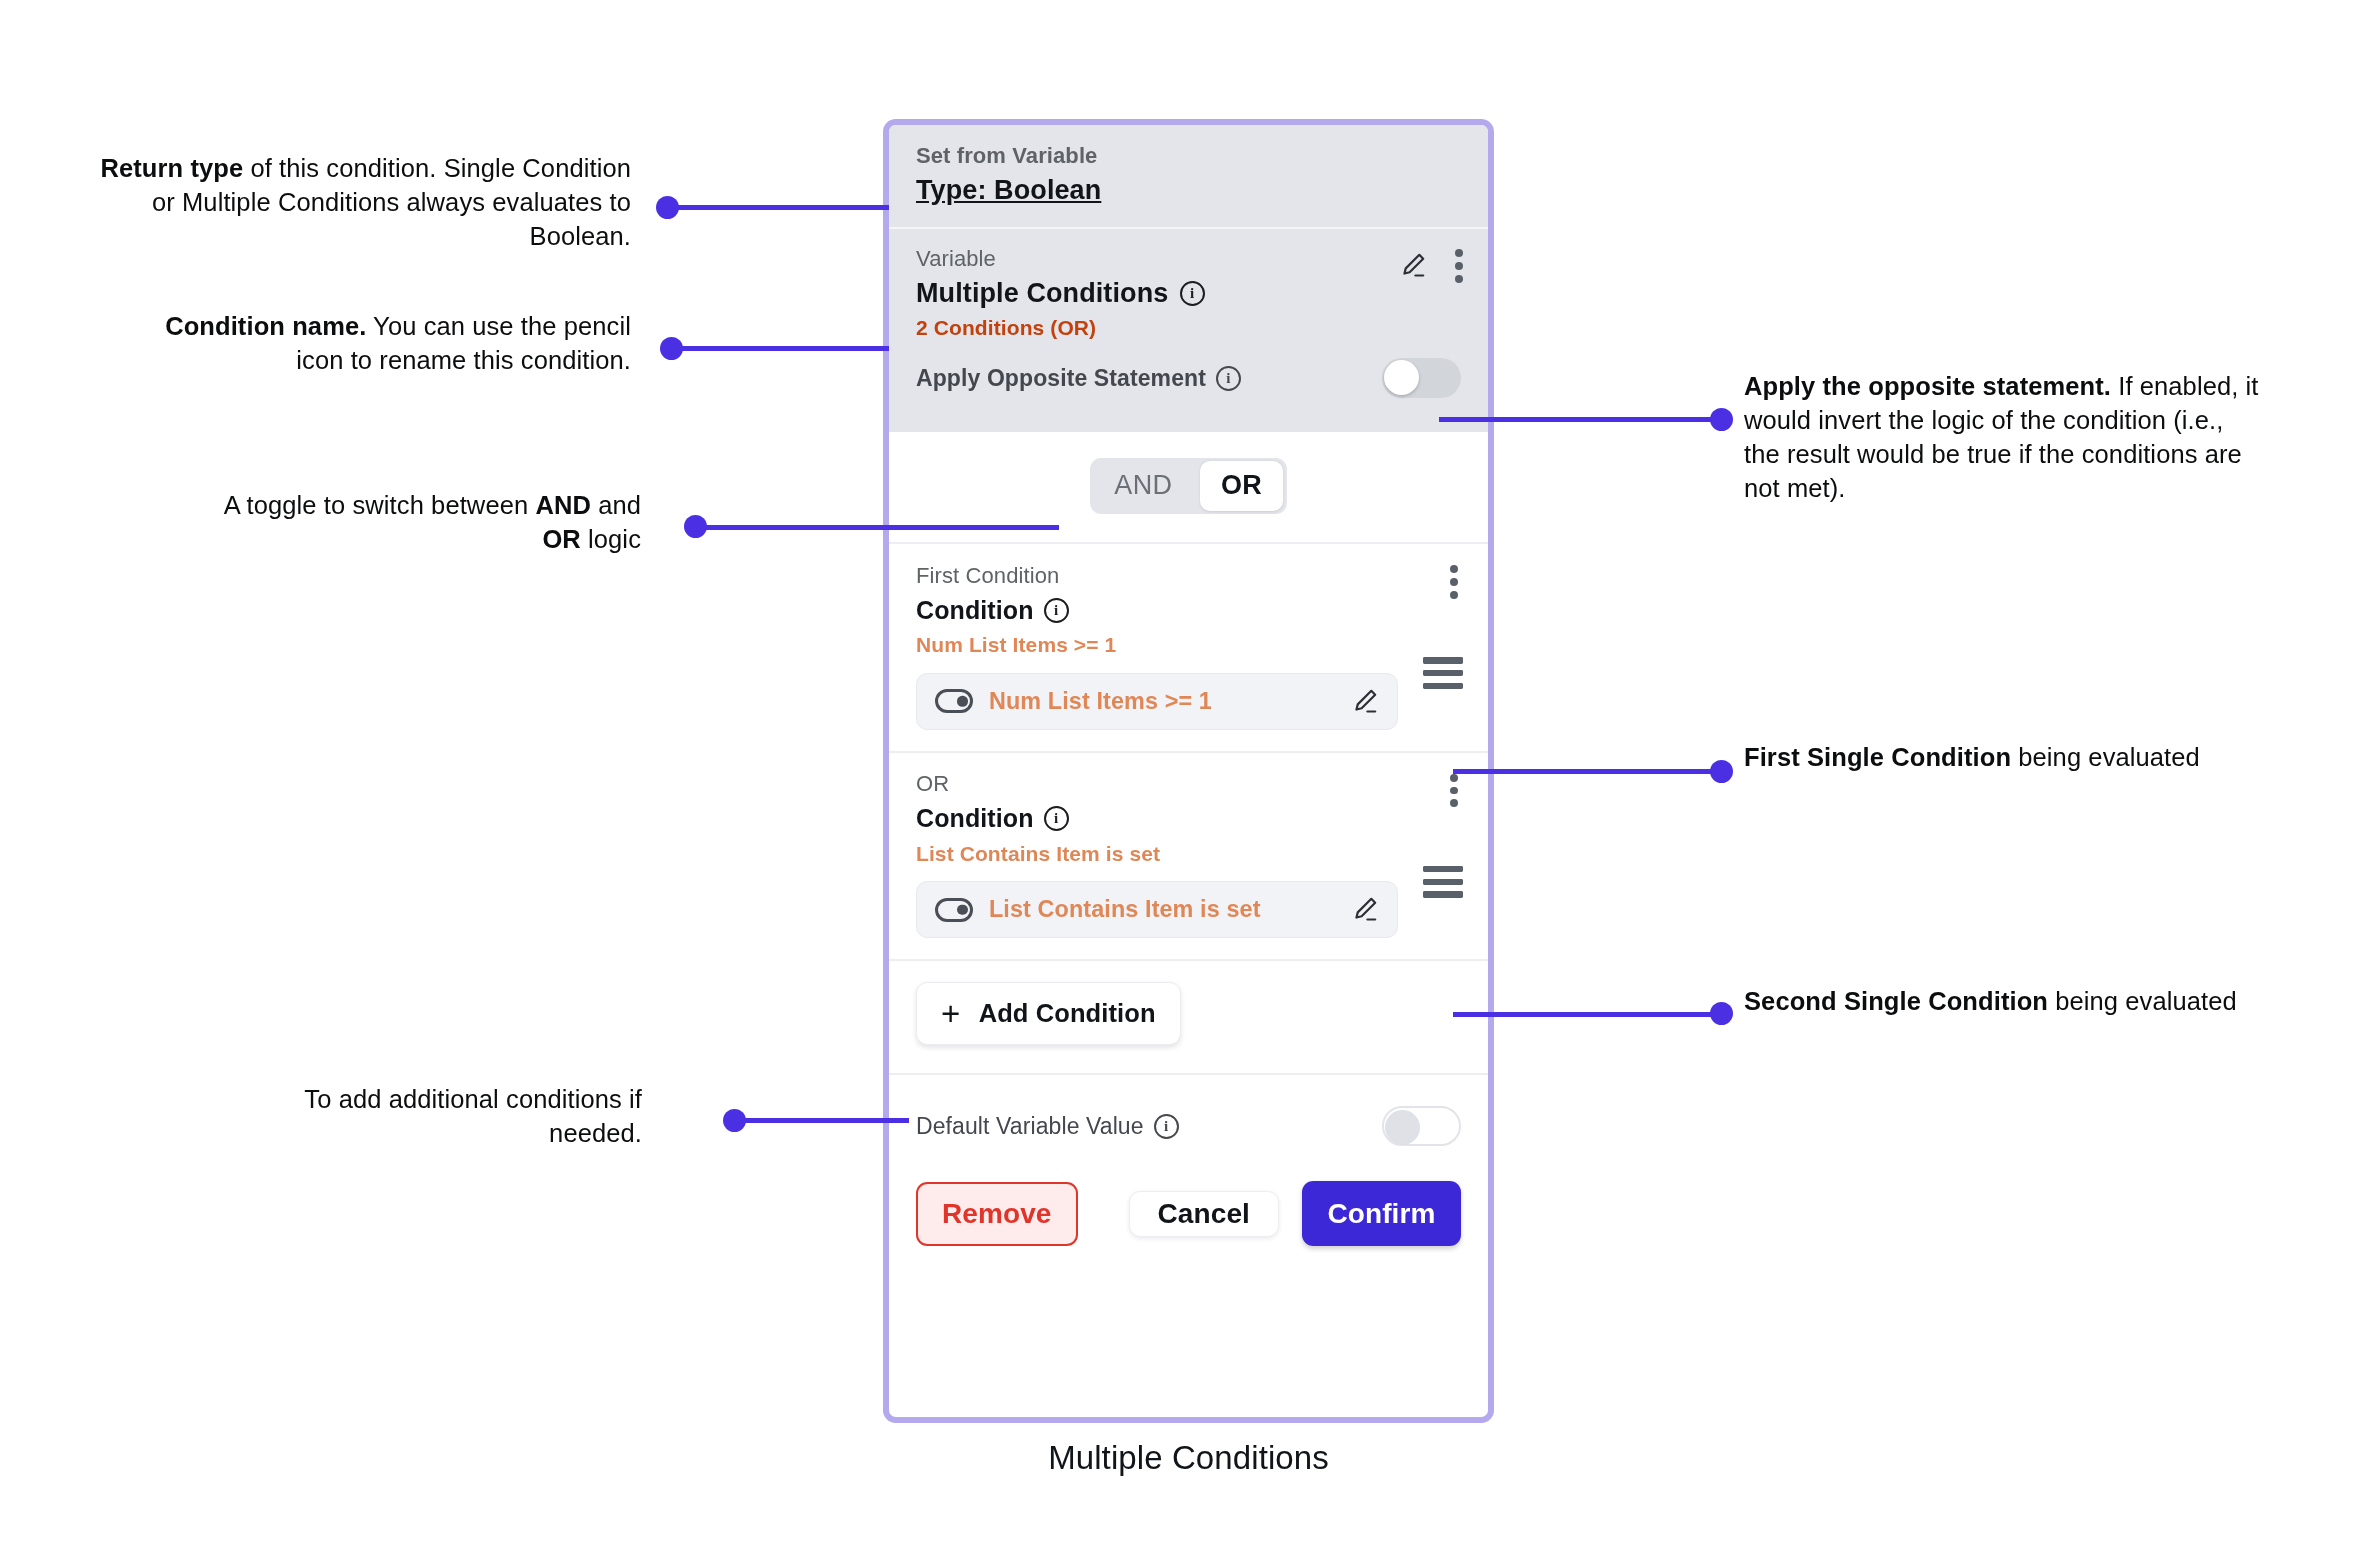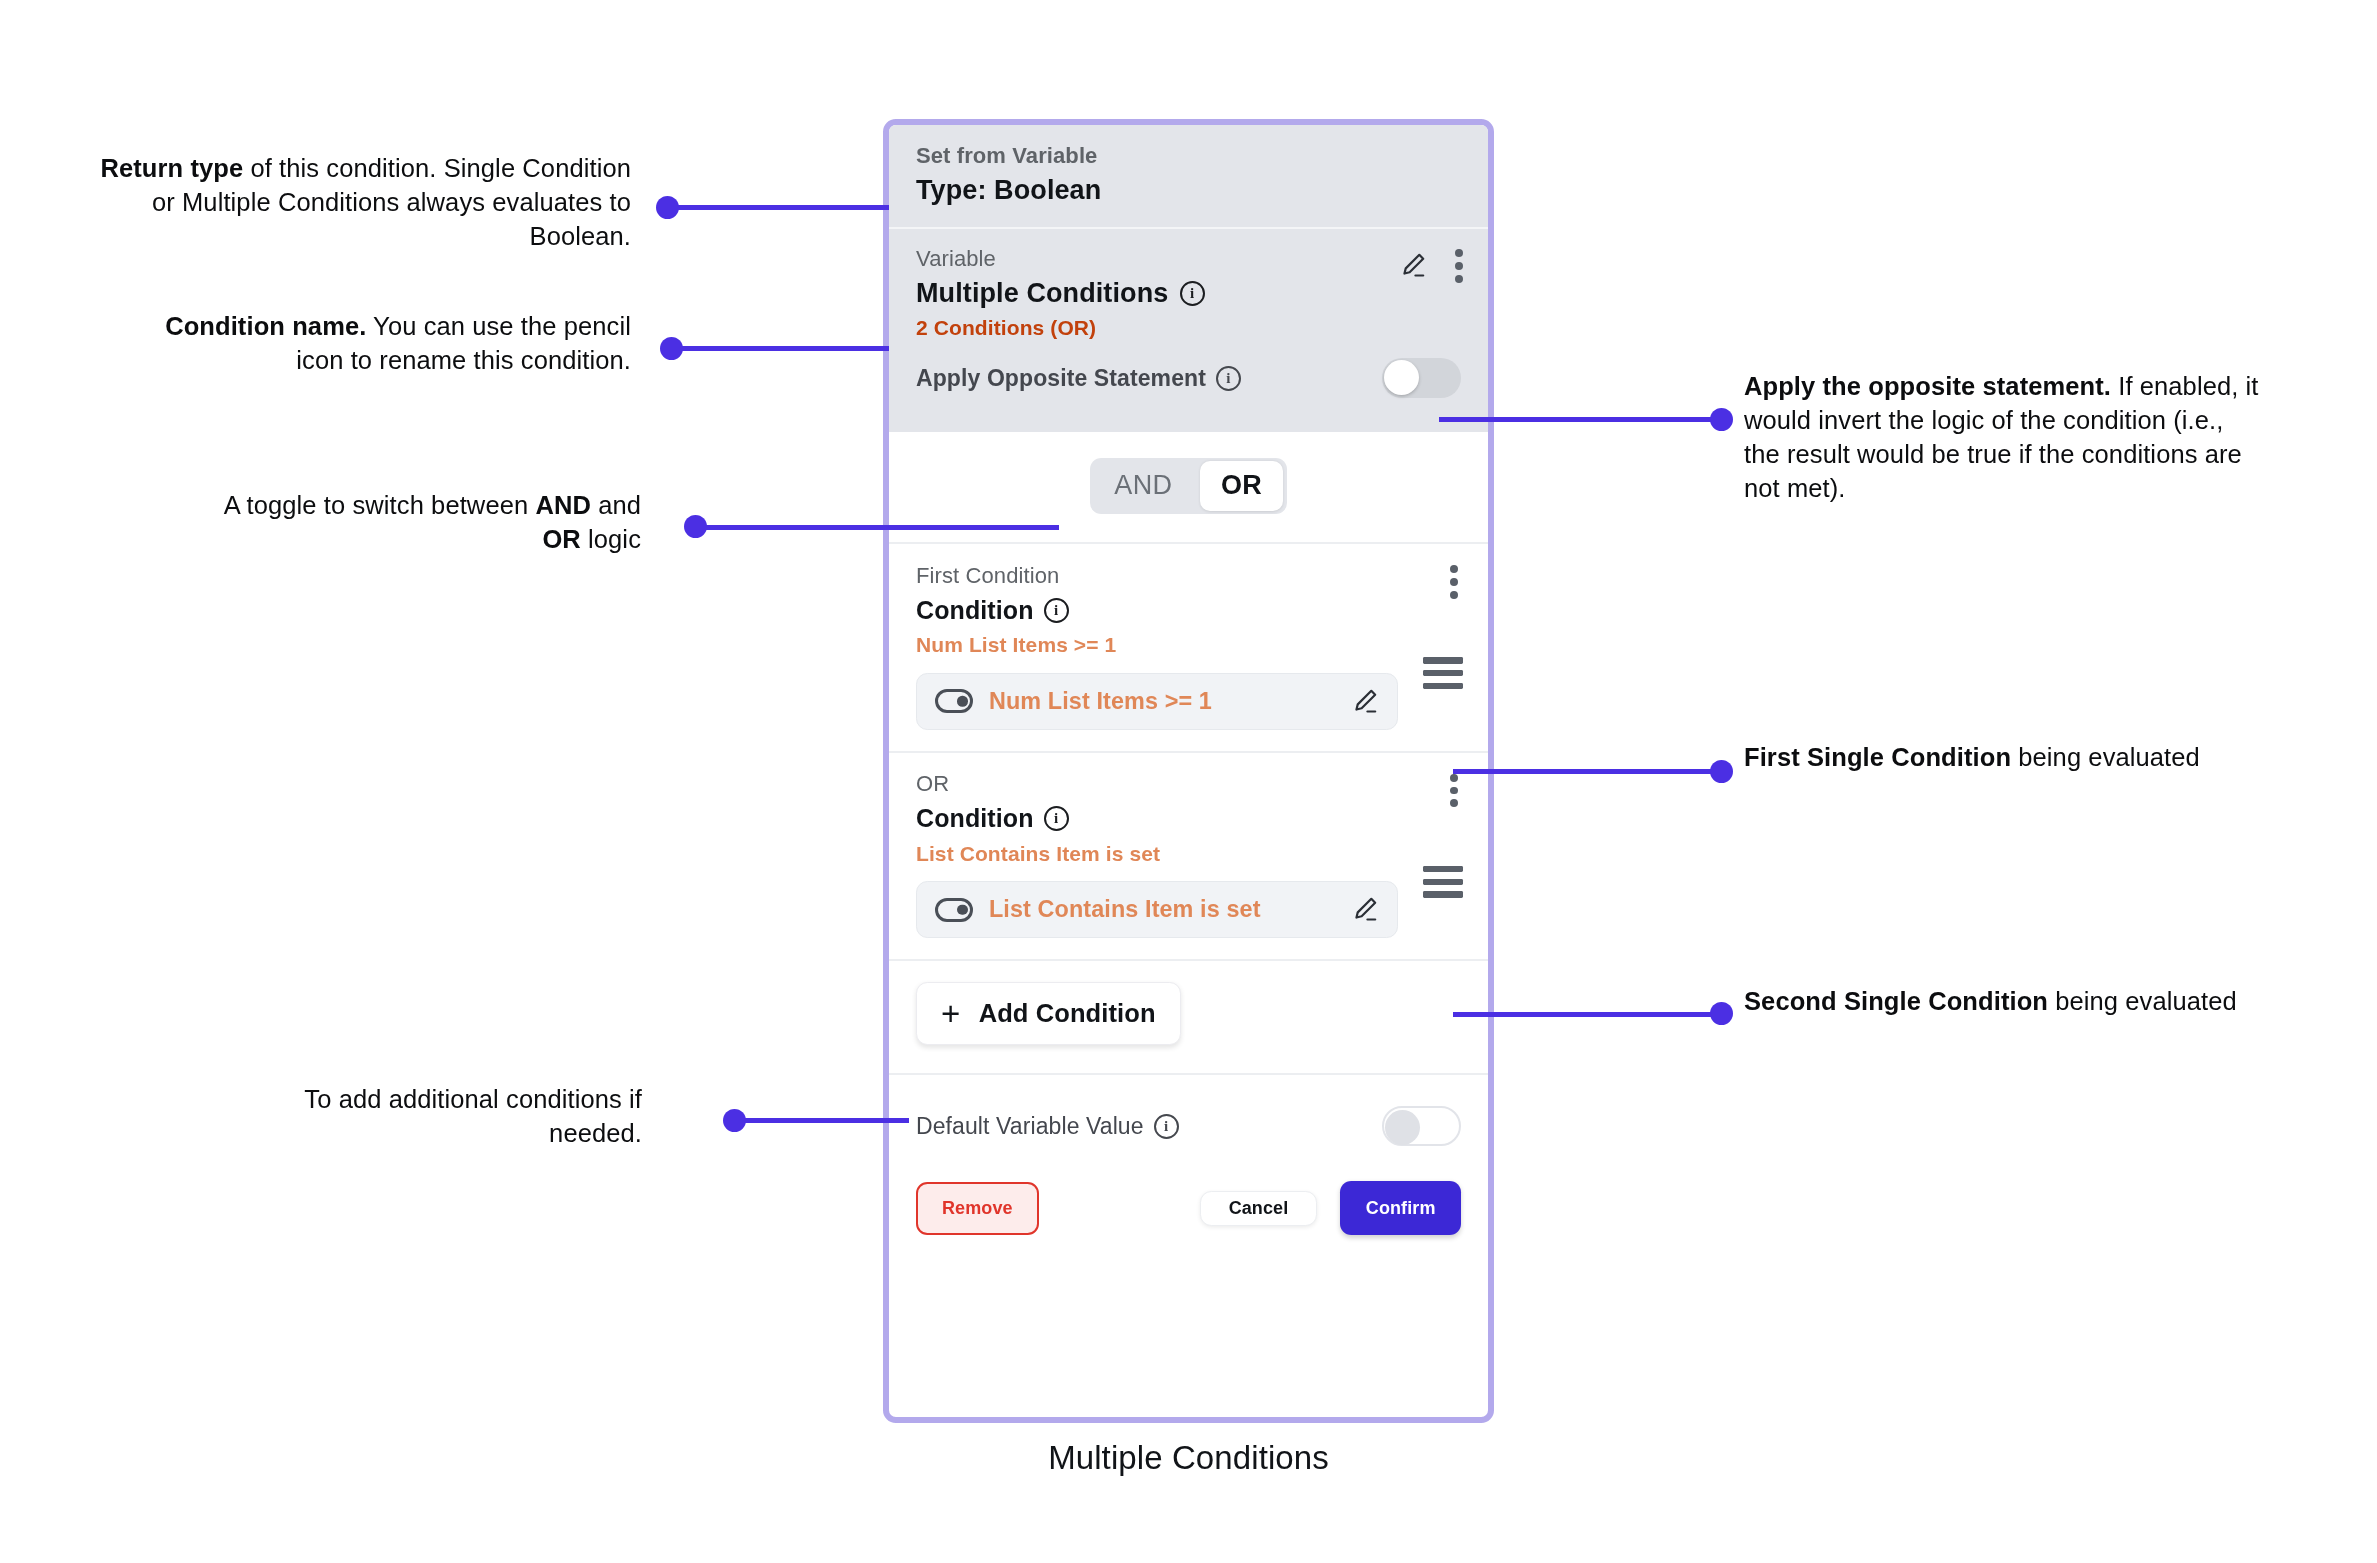--- a/index.html
+++ b/index.html
@@ -12,21 +12,21 @@
   .stage{position:absolute;inset:0;}
 
   
   .card{
     position:absolute;left:883px;top:119px;width:611px;height:1304px;
     border:6.4px solid #b3a9ec;border-radius:12.8px;background:#ffffff;
     box-sizing:border-box;overflow:hidden;
   }
   .sec-head{background:#e3e5ea;padding:18.4px 27px 21px 27px;}
   .sec-head .lbl{font-size:22px;color:#5f6368;font-weight:700;letter-spacing:0.1px;}
-  .sec-head .val{font-size:27px;color:#111418;font-weight:700;margin-top:5.7px;letter-spacing:0.1px;}
+  .sec-head .val{font-size:27px;color:#111418;font-weight:700;margin-top:5.7px;letter-spacing:0.1px;text-decoration:underline;}
 
   .hairline{height:2.1px;background:#f4f5f7;}
 
   .sec-var{background:#e3e5ea;padding:17px 27px 34px 27px;position:relative;}
   .sec-var .lbl{font-size:22px;color:#5f6368;font-weight:400;letter-spacing:0.1px;}
   .row-title{display:flex;align-items:center;gap:11.3px;margin-top:5.7px;}
   .row-title .t{font-size:27px;font-weight:700;color:#111418;letter-spacing:0.1px;}
   .cond-count{font-size:21px;color:#c2410c;font-weight:700;margin-top:7px;letter-spacing:0.1px;}
   .opp-row{display:flex;align-items:center;margin-top:18.4px;}
   .opp-row .t{font-size:23px;color:#44474e;font-weight:700;letter-spacing:0.1px;}
@@ -87,21 +87,21 @@
           border-radius:11.3px;padding:14px 24px;box-shadow:0 2.1px 5.7px rgba(0,0,0,.10);}
   .addbtn .plus{font-size:33px;line-height:1;color:#111418;font-weight:300;}
   .addbtn .lab{font-size:25.5px;font-weight:700;color:#111418;letter-spacing:0.1px;}
 
   .sec-def{background:#fff;padding:31px 27px 0 27px;display:flex;align-items:center;}
   .sec-def .t{font-size:23px;color:#44474e;font-weight:400;letter-spacing:0.1px;}
   .sec-def .info{margin-left:10px;}
   .sec-def .tgl{margin-left:auto;}
 
   .footer{background:#fff;padding:35px 27px 28px 27px;display:flex;align-items:center;}
-  .btn{border-radius:11.3px;font-size:18px;font-weight:700;letter-spacing:0.1px;box-sizing:border-box;}
+  .btn{border-radius:11.3px;font-size:28px;font-weight:700;letter-spacing:0.1px;box-sizing:border-box;}
   .btn.remove{color:#e0352b;background:#fdeceb;border:2.1px solid #e0352b;padding:14px 24px;}
   .btn.cancel{color:#111418;background:#fff;border:1.4px solid #eceef1;padding:6px 28px;
               margin-left:auto;box-shadow:0 1.4px 4.3px rgba(0,0,0,.08);}
   .btn.confirm{color:#fff;background:#3c28d6;border:none;padding:16.3px 25.5px;margin-left:23px;
                box-shadow:0 2.1px 5.7px rgba(0,0,0,.18);}
 
   
   .ann{position:absolute;font-size:25.5px;line-height:1.33;color:#0c0d0f;letter-spacing:0.1px;}
   .ann b{font-weight:700;}
   .ann.right{text-align:left;}

